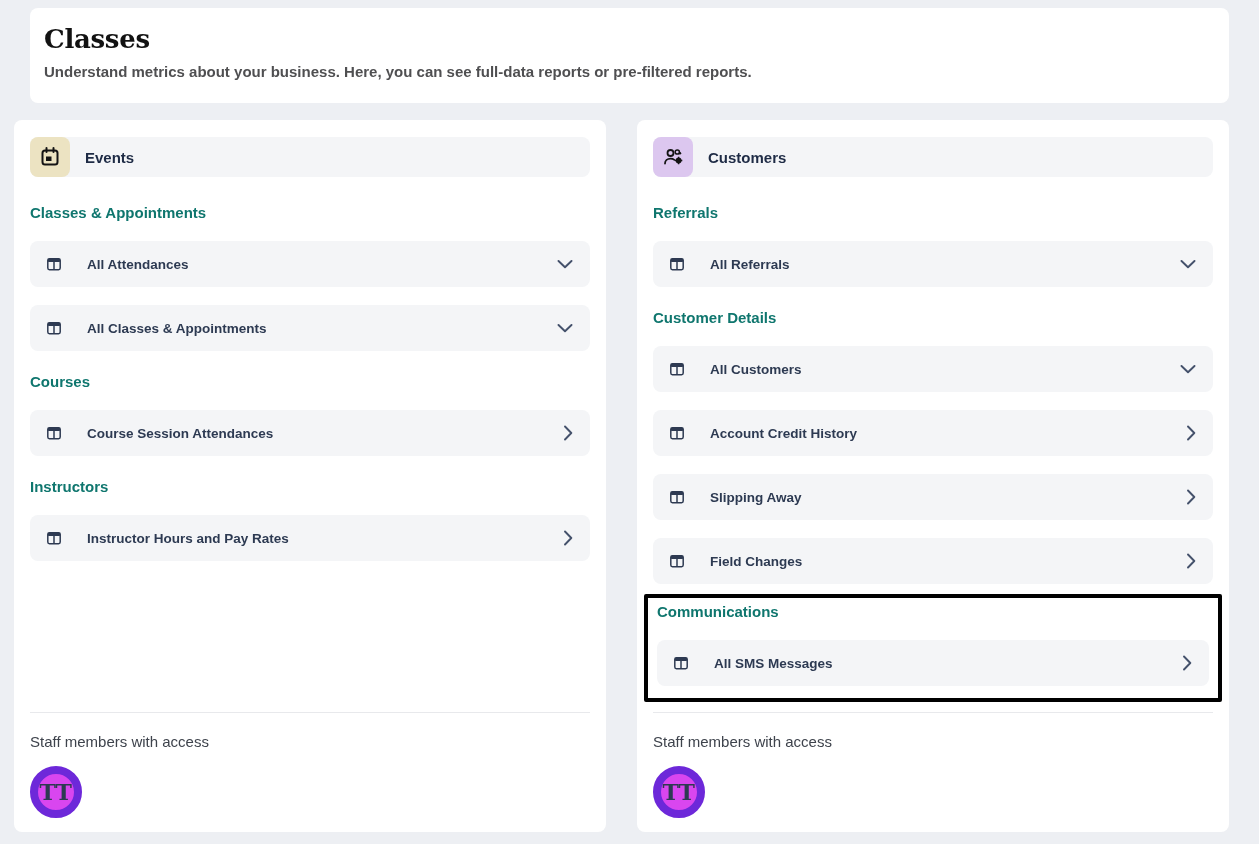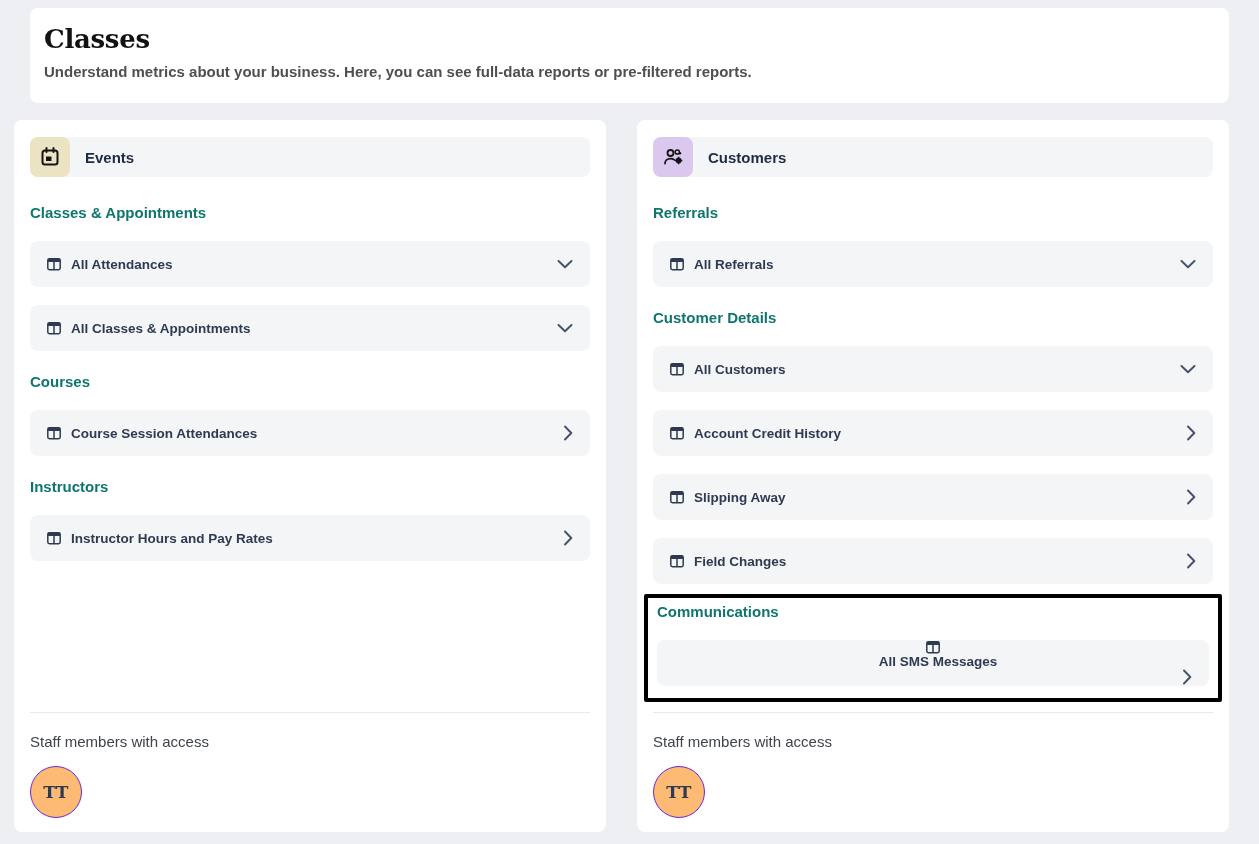--- a/index.html
+++ b/index.html
@@ -58,55 +58,56 @@
     margin:23px 0 20px 0;
     font-size:15px; line-height:16px; font-weight:bold; color:#0f766e;
   }
   .card-header + .section-heading { margin-top:28px; }
 
   .row {
     height:46px; background:#f4f5f7; border-radius:8px;
     display:flex; align-items:center;
     padding:0 17px; margin-bottom:18px;
     cursor:pointer;
+    gap:16px;
   }
   .row-label {
     margin-left:10px; font-size:13.5px; font-weight:bold; color:#2d3a52;
   }
   .chev { margin-left:auto; flex:0 0 auto; }
 
   .table-ic { color:#2e3a52; flex:0 0 auto; }
 
   
   .highlight-box {
     border:4px solid #000000;
     border-radius:2px;
     margin:-8px -9px 0 -9px;
     padding:6px 9px 12px 9px;
   }
   .highlight-box .section-heading { margin:0 0 20px 0; }
-  .highlight-box .row { margin-bottom:0;flex-direction:column; }
+  .highlight-box .row { margin-bottom:0; }
 
   
   .card-footer {
     position:absolute; top:592px; left:16px; right:16px;
   }
   .card-footer .divider {
     border:none; border-top:1px solid #e8e9ec; margin:0 0 20px 0;
   }
   .footer-label {
     font-size:15px; font-weight:normal; color:#3e434c; margin:0 0 16px 0;
   }
   .avatar {
     width:52px; height:52px; border-radius:50%;
-    background:#fdba74;
-    border:1px solid #6d28d9;
+    background:#d946ef;
+    border:8px solid #6d28d9;
     display:flex; align-items:center; justify-content:center;
     font-family:"DejaVu Serif", serif; font-weight:bold;
-    font-size:17px; letter-spacing:0.5px; color:#2d3a52;
+    font-size:22px; letter-spacing:0.5px; color:#2d3a52;
     cursor:pointer;
   }
 </style>
 </head>
 <body>
 
 <div class="header-card">
   <h1 class="page-title">Classes</h1>
   <p class="page-subtitle">Understand metrics about your business. Here, you can see full-data reports or pre-filtered reports.</p>
 </div>

